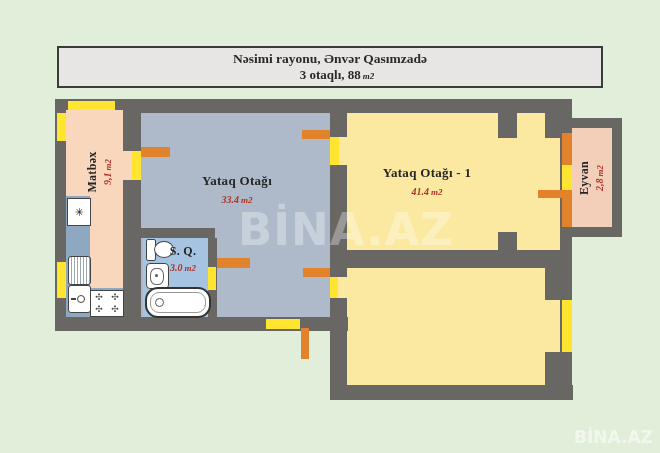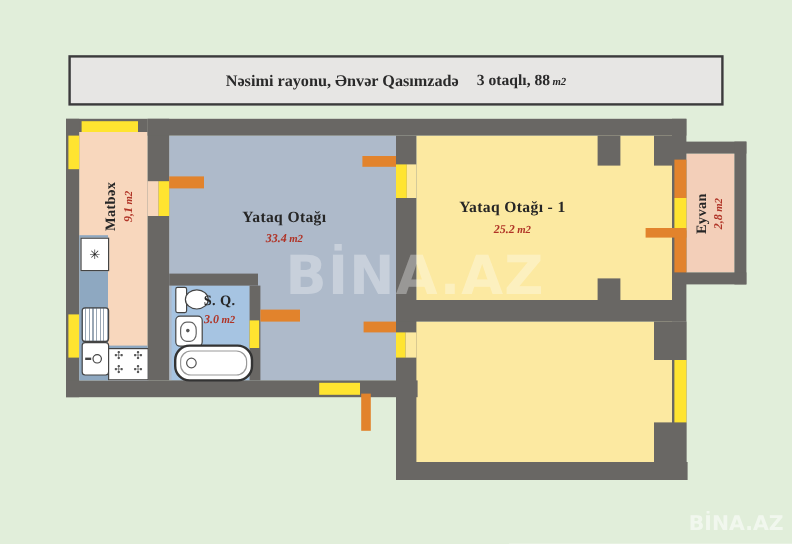--- a/index.html
+++ b/index.html
@@ -11,21 +11,21 @@
   html,body{margin:0;padding:0;}
   body{font-family:"Liberation Serif","DejaVu Serif",serif;}
   .stage{position:relative;width:660px;height:453px;background:var(--bg);overflow:hidden;}
   .abs{position:absolute;}
   .w{position:absolute;background:var(--wall);}
   .win{position:absolute;background:var(--windowYellow);}
   .door{position:absolute;background:var(--doorOrange);}
   .fill{position:absolute;}
 
   .title-box{left:57px;top:46px;width:542px;height:38px;background:var(--titleBg);
-    border:2px solid var(--titleBorder);display:flex;flex-direction:row;align-items:center;
+    border:2px solid var(--titleBorder);display:flex;flex-direction:column;align-items:center;
     justify-content:center;gap:1px;color:var(--titleText);}
   .title-line1{font-weight:bold;font-size:13.5px;line-height:15px;}
   .title-line2{font-weight:bold;font-size:13px;line-height:15px;margin-left:14px;}
   .unit{font-style:italic;font-weight:bold;font-size:9px;margin-left:2px;}
 
   .hlabel{position:absolute;transform:translate(-50%,-50%);display:flex;flex-direction:column;
     align-items:center;gap:5px;white-space:nowrap;text-align:center;}
   .vlabel{position:absolute;transform:translate(-50%,-50%) rotate(-90deg);display:flex;
     flex-direction:column;align-items:center;gap:2px;white-space:nowrap;}
   .room-name{font-weight:bold;font-size:13px;color:var(--nameText);letter-spacing:.3px;}
@@ -151,21 +151,21 @@
     <span class="room-area"><span>33.4</span><span class="unit">m2</span></span>
   </div>
 
   <div class="hlabel" style="left:183px;top:258px;gap:3px;">
     <span class="room-name sm">S. Q.</span>
     <span class="room-area"><span>3.0</span><span class="unit">m2</span></span>
   </div>
 
   <div class="hlabel" style="left:427px;top:181px;">
     <span class="room-name">Yataq Otağı - 1</span>
-    <span class="room-area"><span>25.2</span><span class="unit">m2</span></span>
+    <span class="room-area"><span>41.4</span><span class="unit">m2</span></span>
   </div>
 
 
   <div class="vlabel" style="left:591px;top:178px;">
     <span class="room-name sm">Eyvan</span>
     <span class="room-area"><span>2,8</span><span class="unit">m2</span></span>
   </div>
 
   <div class="wm-center">BİNA.AZ</div>
   <div class="wm-corner">BİNA.AZ</div>

